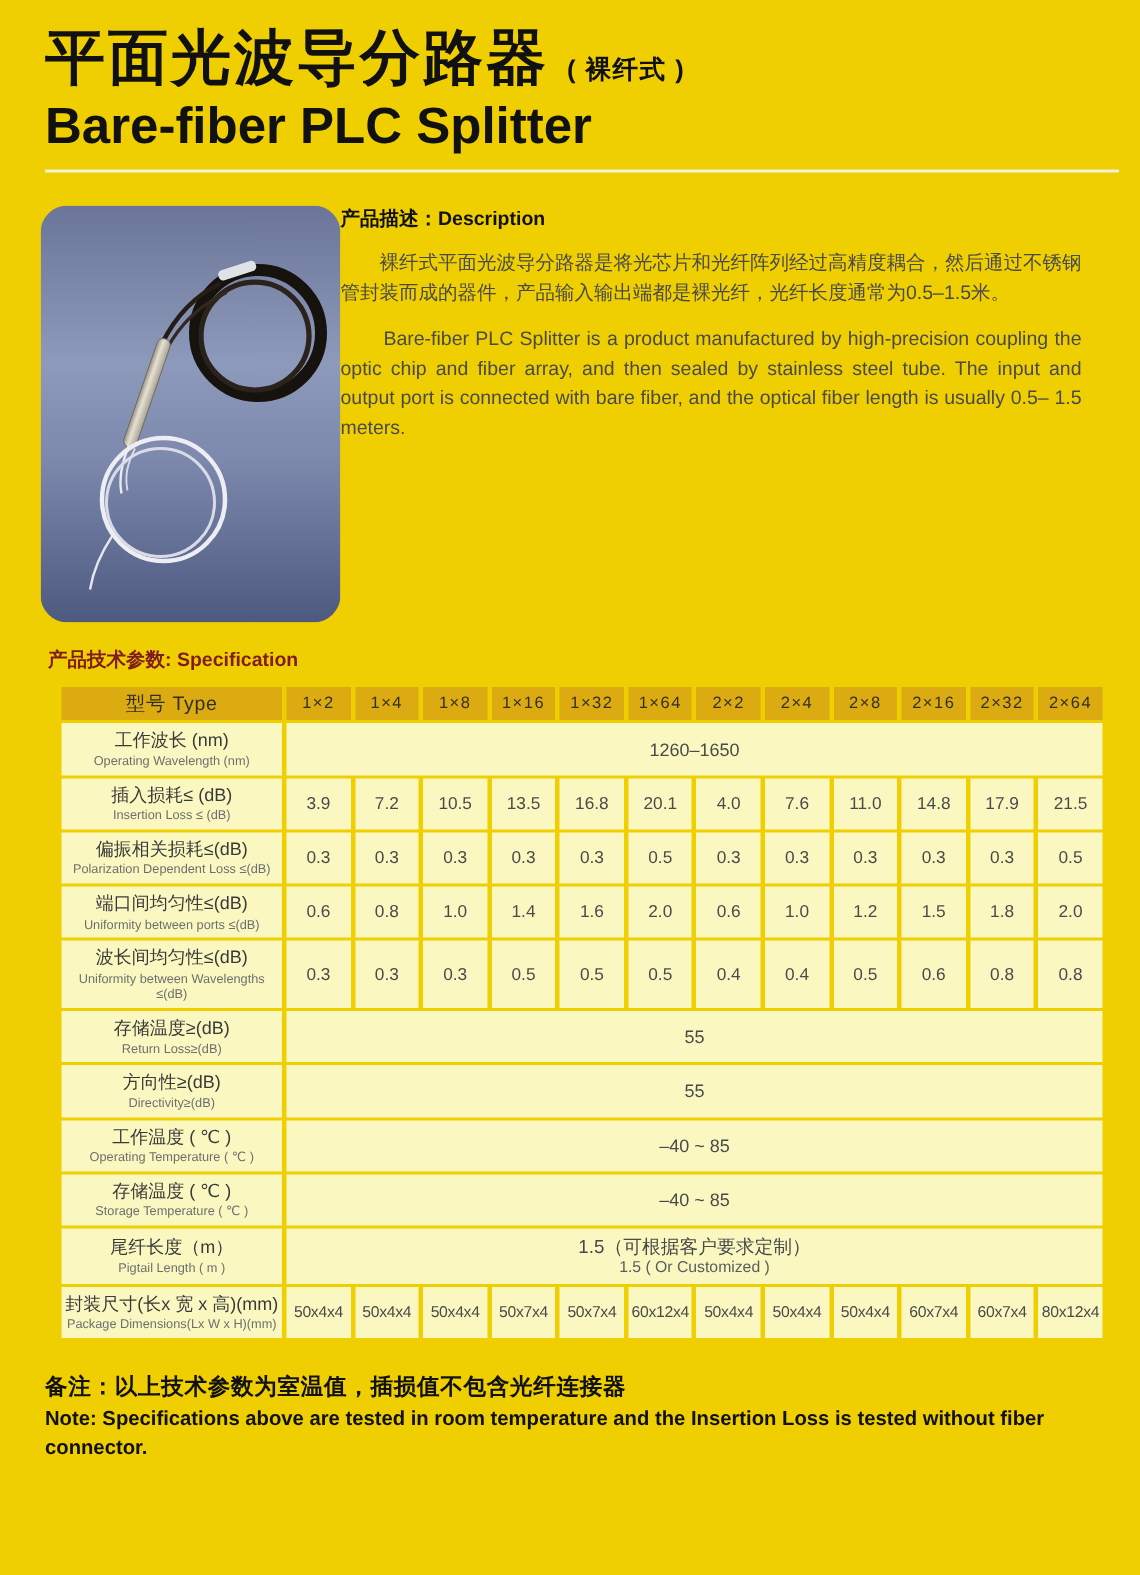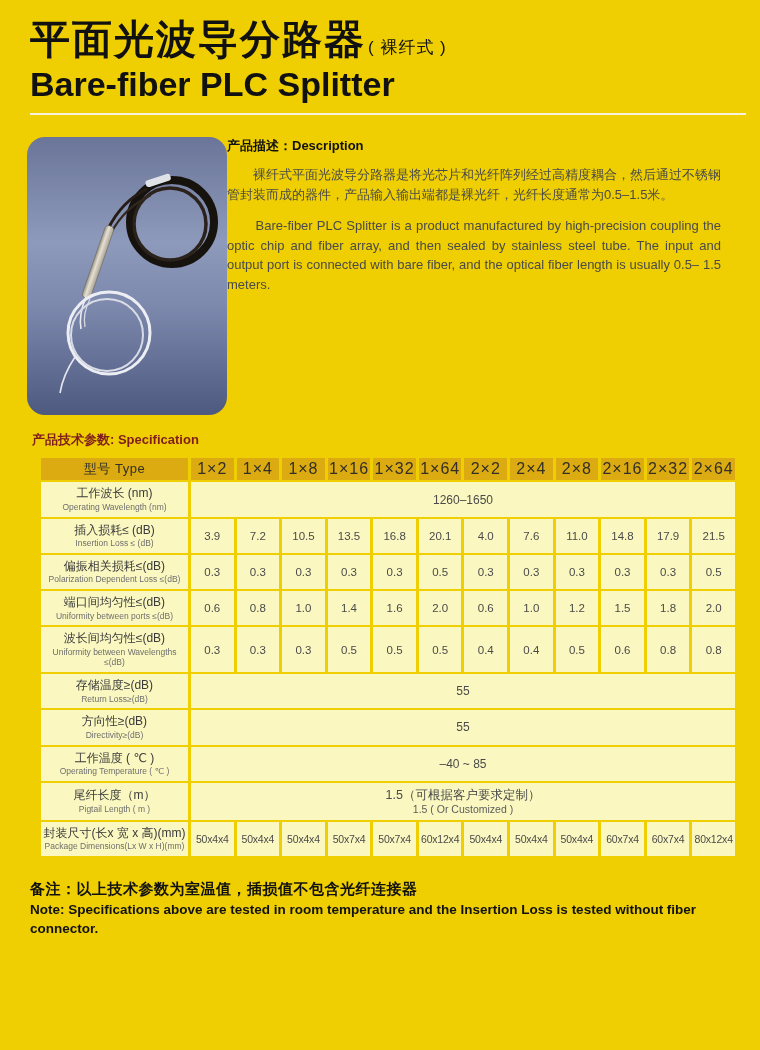--- a/index.html
+++ b/index.html
@@ -8,40 +8,40 @@
     background:#EFCF01;
     font-family:"Liberation Sans","DejaVu Sans",sans-serif;
     color:#1a1a1a;
     overflow:hidden;
     position:relative;
   }
 
   
   .hdr { padding:16px 14px 0 30px; }
   .title-cn { font-size:40px; font-weight:bold; letter-spacing:2px; line-height:1.15; color:#111; }
-  .title-cn .suffix { font-size:17px; font-weight:normal; letter-spacing:1px; margin-left:2px; }
+  .title-cn .suffix { font-size:17px; font-weight:bold; letter-spacing:1px; margin-left:12px; }
   .title-en { font-size:34px; font-weight:bold; letter-spacing:0px; line-height:1.1; margin-top:4px; color:#111; }
   .title-rule { height:2px; background:#F6F2DC; margin-top:10px; }
 
   
   .content-row { display:flex; margin:22px 8px 0 27px; }
   .photo-panel { width:200px; height:278px; border-radius:18px; overflow:hidden; flex:0 0 auto; }
   .desc { width:494px; }
   .desc-heading { font-size:13px; font-weight:bold; color:#111; margin-bottom:10px; }
   .desc p { font-size:13px; line-height:1.5; color:#4a4a4a; text-align:justify; margin-bottom:12px; }
   .desc p.cn { text-indent:2em; }
   .desc p.en { text-indent:2.2em; }
 
   
   .spec { padding:0 22px 0 38px; margin-top:16px; }
   .spec-heading { font-size:13px; font-weight:bold; color:#7f1d1d; margin:0 0 7px -6px; }
   table.spec-table { width:100%; border-collapse:separate; border-spacing:3px 2px; table-layout:fixed; }
   .spec-table th {
     background:#DBAB11; color:#332f26; font-weight:normal;
-    font-size:16px; letter-spacing:1px; height:22px; padding:2px 0; text-align:center;
+    font-size:11px; letter-spacing:1px; height:22px; padding:2px 0; text-align:center;
   }
   .spec-table th.corner { width:147px; font-size:13px; letter-spacing:0.5px; }
   .spec-table td { background:#FAF8C0; text-align:center; vertical-align:middle; }
   td.lbl { padding:4px 2px; }
   td.lbl .cn { font-size:12px; color:#3a3a3a; line-height:1.3; }
   td.lbl .en { font-size:8.5px; color:#6e6e6e; line-height:1.25; }
   td.val { font-size:11.5px; color:#4a4a4a; padding:4px 0; }
   td.val.dim { font-size:10.5px; letter-spacing:-0.2px; }
   td.spanv { font-size:12px; color:#4a4a4a; padding:4px 0; }
   td.spanv .l1 { font-size:12.5px; line-height:1.3; }
@@ -229,20 +229,27 @@
           </tr>
           <tr>
             <td class="lbl">
               <div class="cn">工作温度 ( ℃ )</div>
               <div class="en">Operating Temperature ( ℃ )</div>
             </td>
             <td class="spanv" colspan="12">–40 ~ 85</td>
           </tr>
           <tr>
             <td class="lbl">
+              <div class="cn">存储温度 ( ℃ )</div>
+              <div class="en">Storage Temperature ( ℃ )</div>
+            </td>
+            <td class="spanv" colspan="12">–40 ~ 85</td>
+          </tr>
+          <tr>
+            <td class="lbl">
               <div class="cn">尾纤长度（m）</div>
               <div class="en">Pigtail Length ( m )</div>
             </td>
             <td class="spanv" colspan="12">
               <div class="l1">1.5（可根据客户要求定制）</div>
               <div class="l2">1.5 ( Or Customized )</div>
             </td>
           </tr>
           <tr>
             <td class="lbl">

